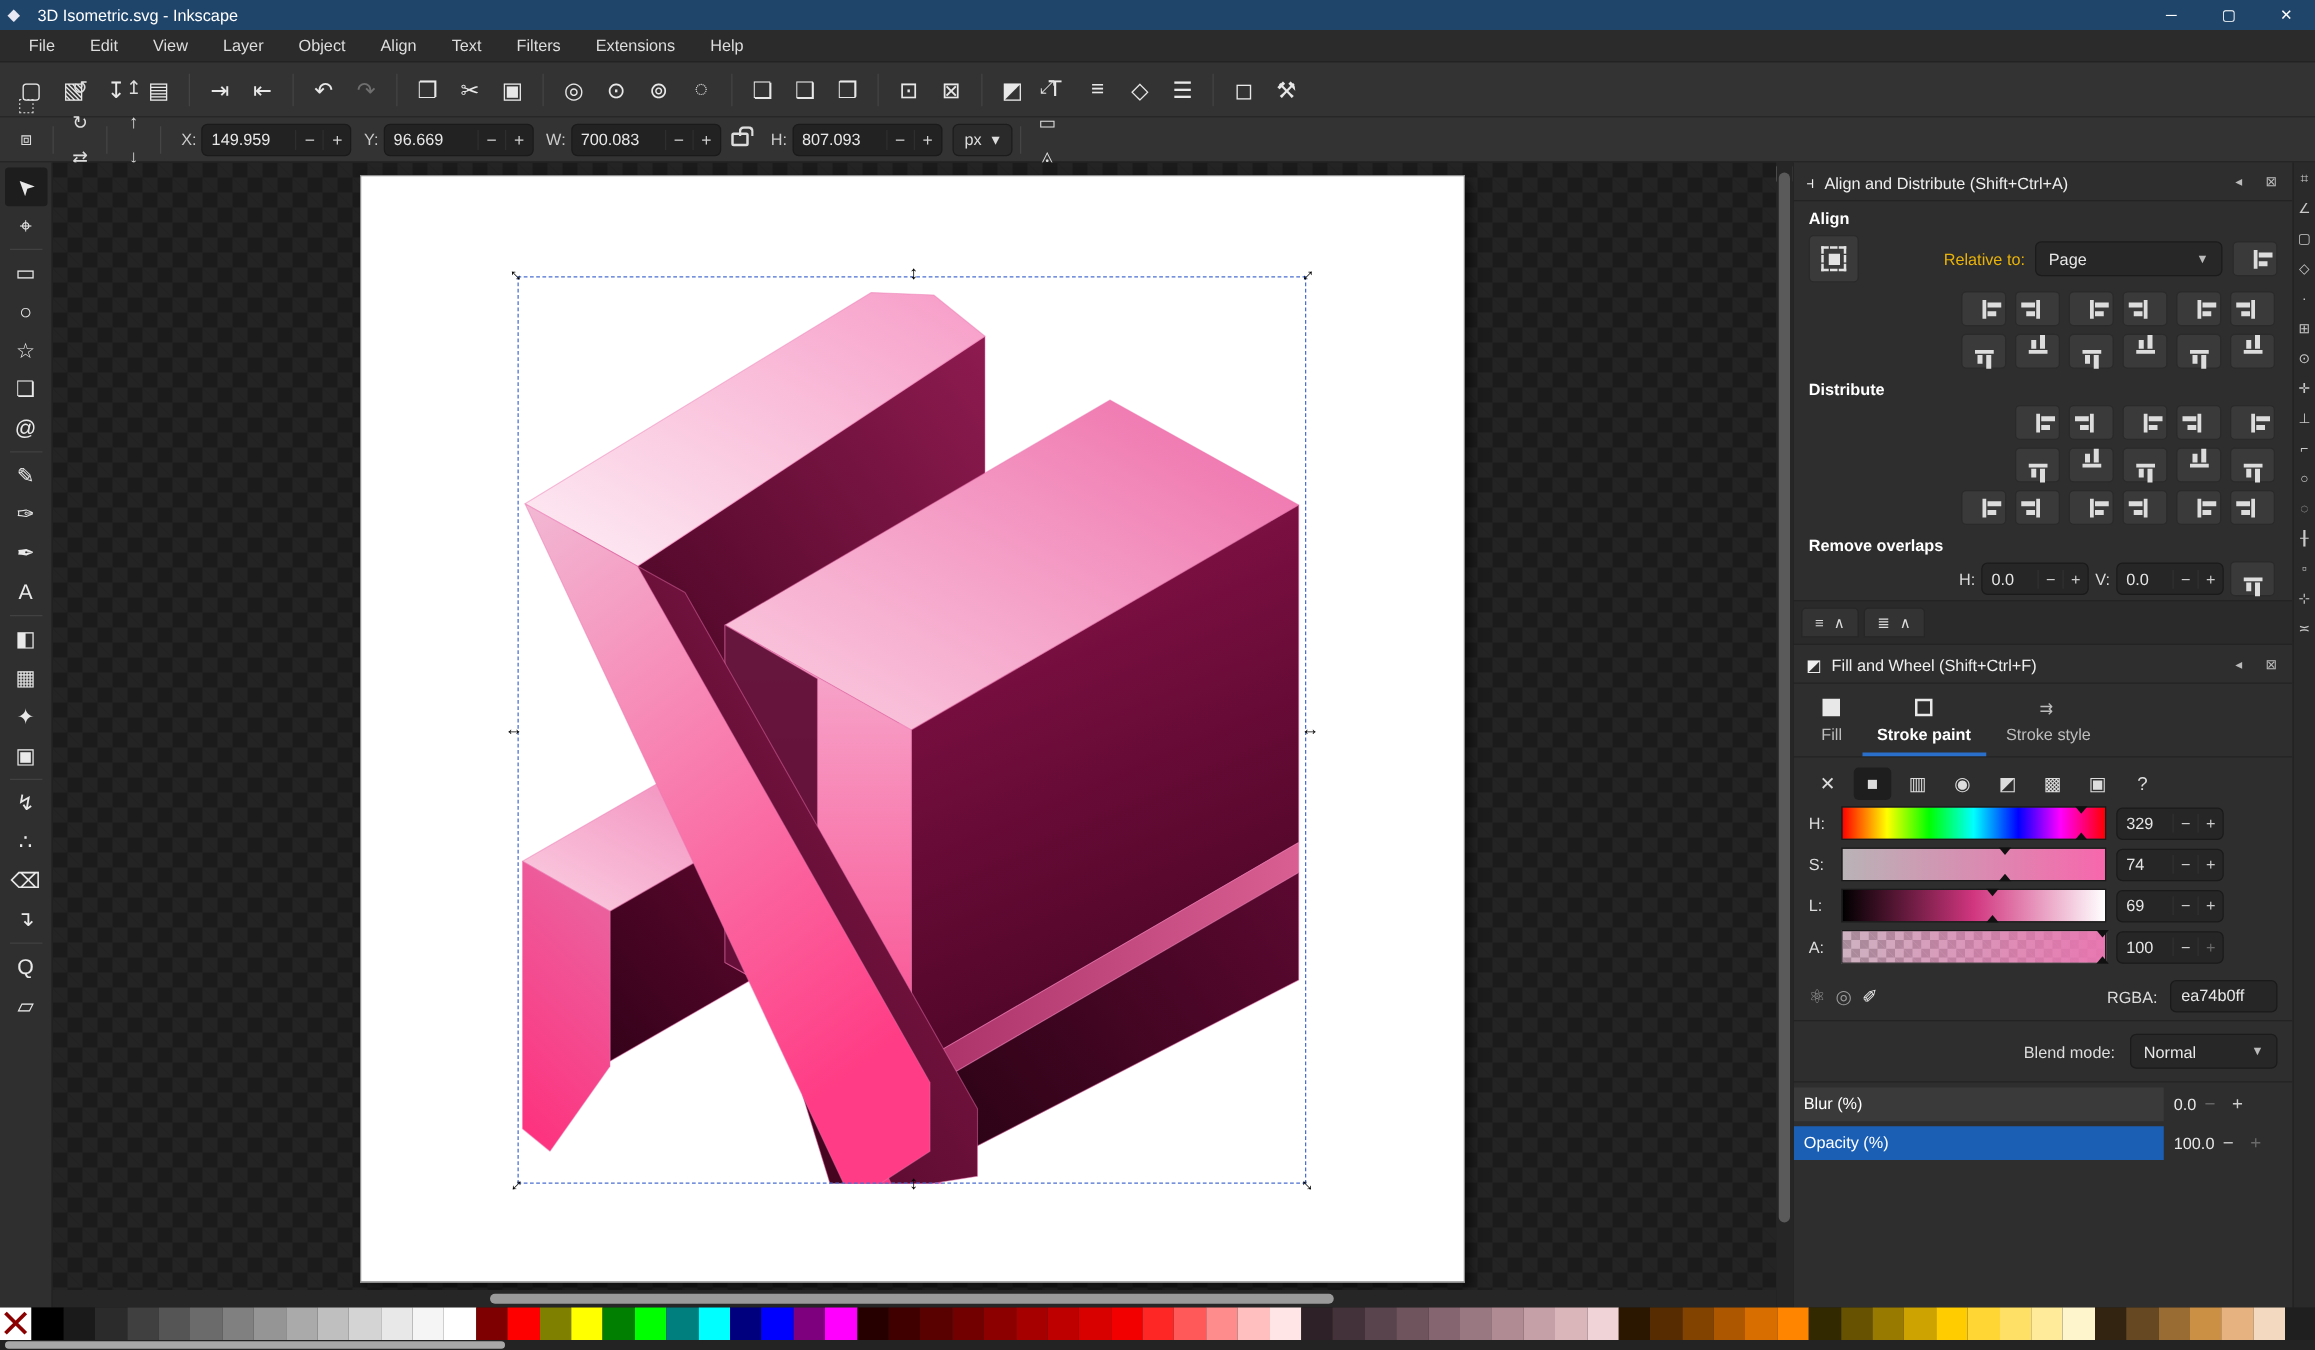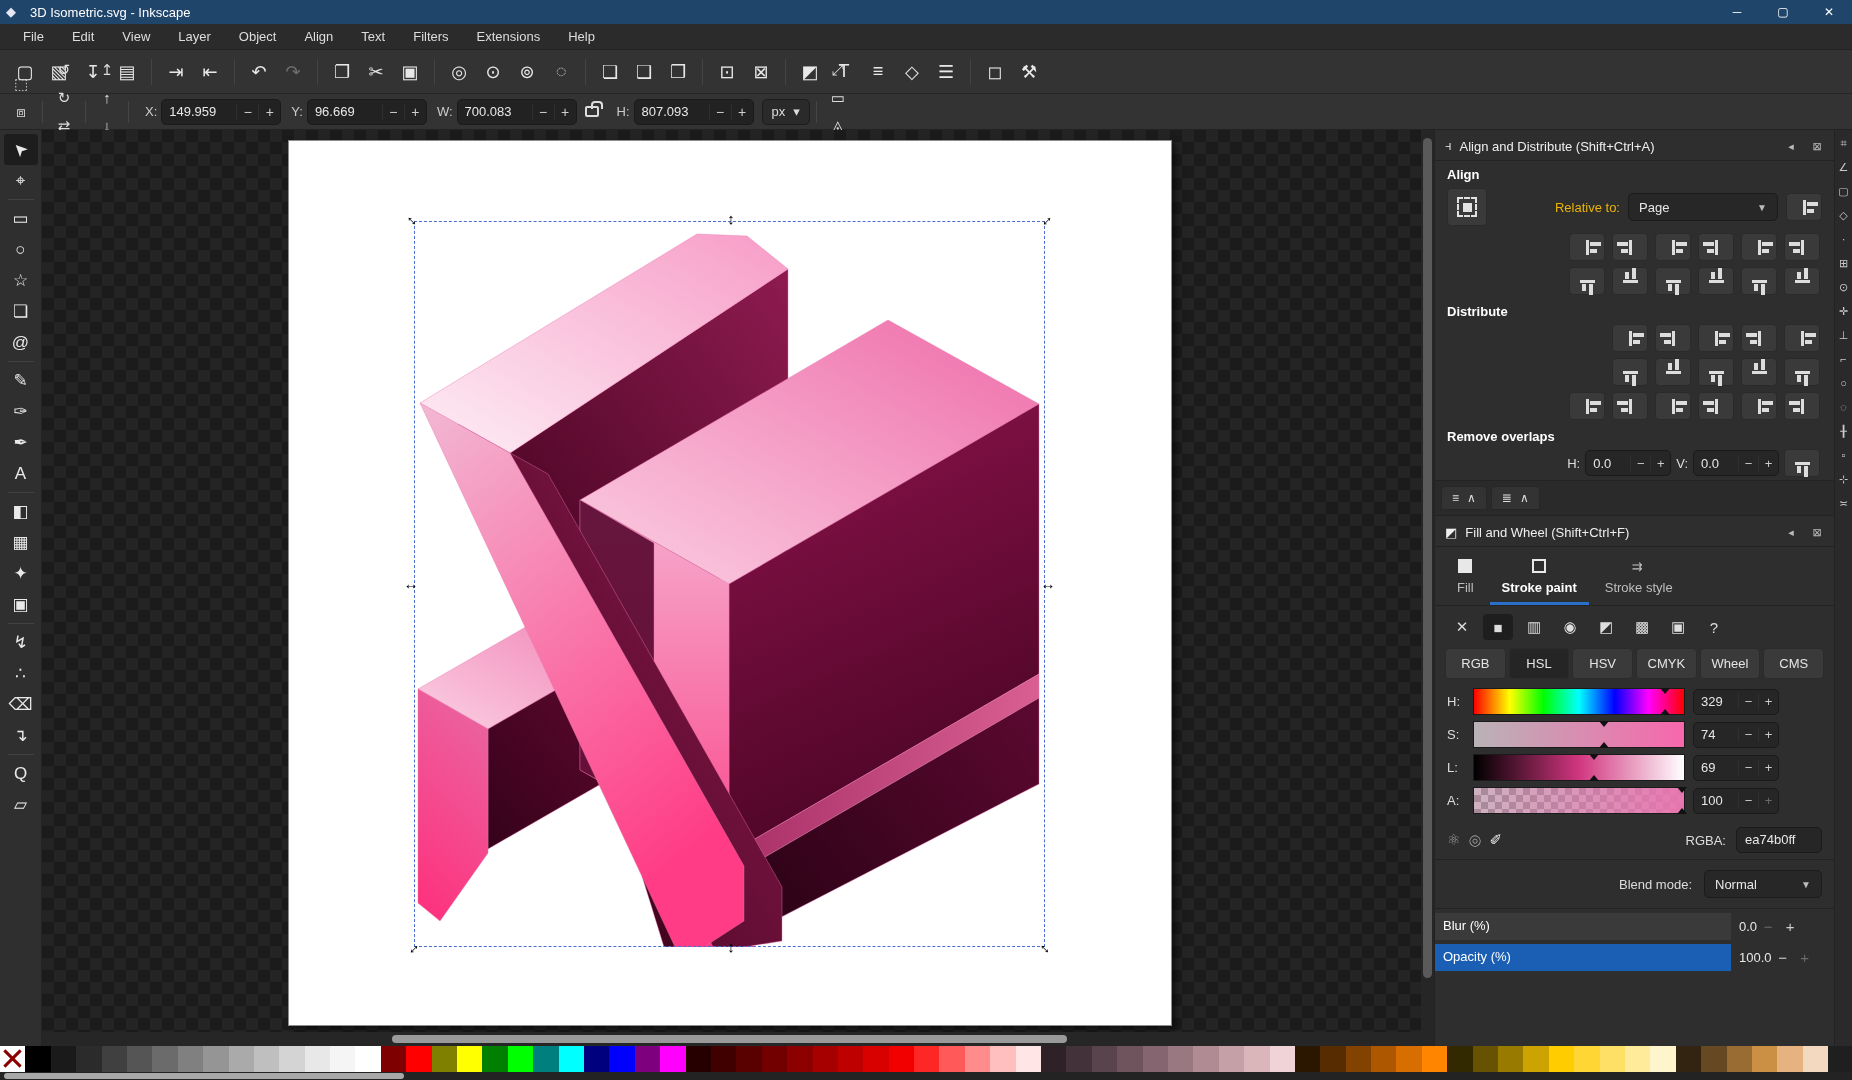--- a/index.html
+++ b/index.html
@@ -606,28 +606,20 @@
   <div class="hr"></div>
   <div class="paint-row" id="paint-row">
       <span class="paint-btn">✕</span>
       <span class="paint-btn active">■</span>
       <span class="paint-btn">▥</span>
       <span class="paint-btn">◉</span>
       <span class="paint-btn">◩</span>
       <span class="paint-btn">▩</span>
       <span class="paint-btn">▣</span>
       <span class="paint-btn">?</span>
-    </div>
-  <div class="cm-tabs" id="cm-tabs">
-      <span class="cm-tab">RGB</span>
-      <span class="cm-tab active">HSL</span>
-      <span class="cm-tab">HSV</span>
-      <span class="cm-tab">CMYK</span>
-      <span class="cm-tab">Wheel</span>
-      <span class="cm-tab">CMS</span>
     </div>
   <div id="sliders">
       <div class="slider-row">
         <span class="sl-label">H:</span>
         <div class="sl-track" style="background: linear-gradient(to right, rgb(255, 0, 0), rgb(255, 255, 0) 17%, rgb(0, 255, 0) 33%, rgb(0, 255, 255) 50%, rgb(0, 0, 255) 67%, rgb(255, 0, 255) 83%, rgb(255, 0, 0));">
           <div class="sl-mark" style="left: 91%;"></div>
           <div class="sl-mark bot" style="left: 91%;"></div>
         </div>
         <span class="small-field">
           <input value="329" style="">

